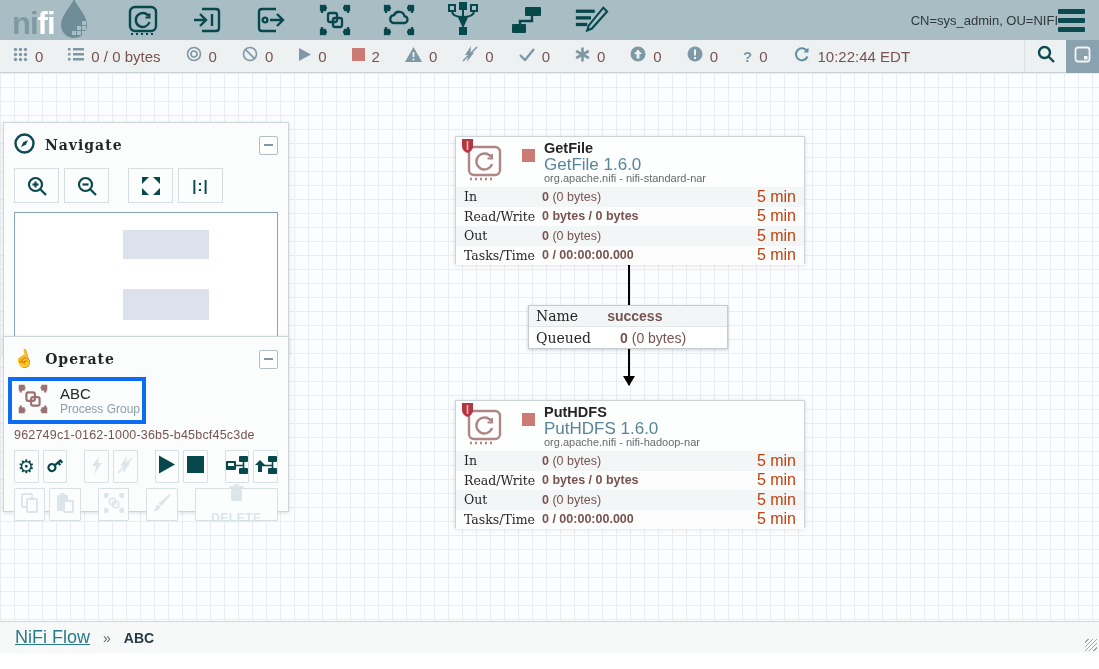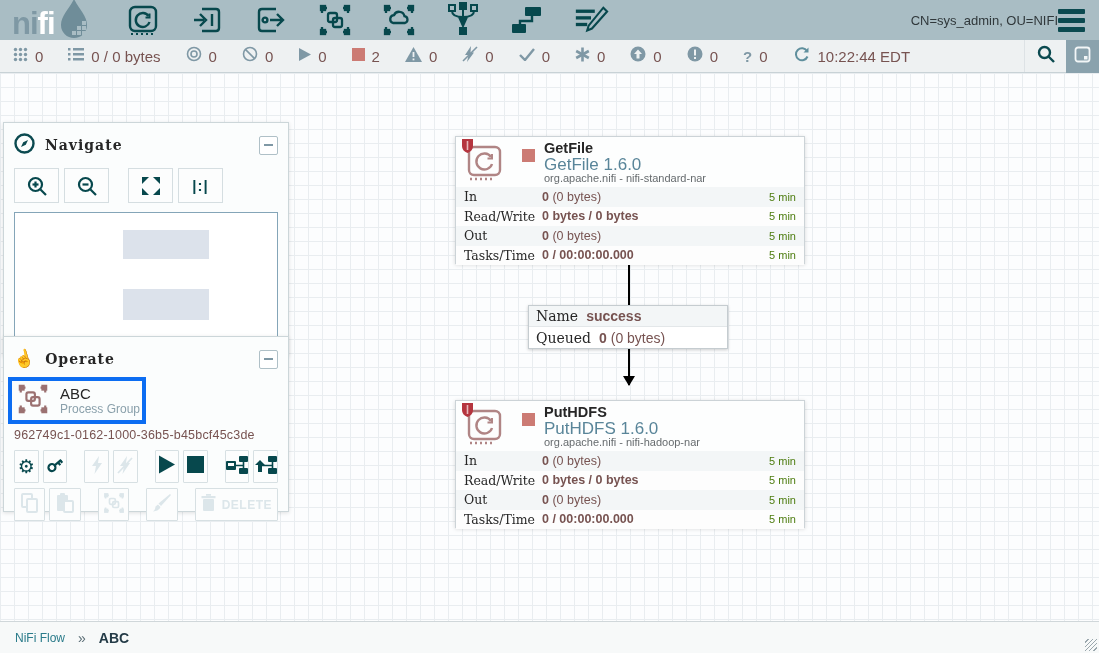--- a/index.html
+++ b/index.html
@@ -59,21 +59,21 @@
   .operate-panel { top:263px; height:176px; }
   .selection-box { display:flex; align-items:center; gap:10px; border:4px solid #0c6df2;
     background:#fbfdfd; width:138px; height:47px; margin:5px 0 4px -6px; padding-left:4px; }
   .sel-name { font-size:15px; color:#262626; line-height:17px; }
   .sel-type { font-size:12px; color:#8aa0ab; line-height:14px; }
   .sel-id { font-size:12.5px; color:#775351; margin:4px 0 8px 0; letter-spacing:.2px; }
   .op-row { display:flex; gap:4px; margin-bottom:5px; align-items:center; }
   .obtn { width:36px; height:33px; background:#fcfdfd; border:1px solid #d7e0e3; border-radius:1px;
     display:flex; align-items:center; justify-content:center; cursor:pointer; color:#07484d; }
   .obtn.gap { margin-left:13px; }
-  .obtn.disabled { color:#dce6ea; cursor:default; }
+  .obtn.disabled { color:#dce6ea; cursor:default;flex-direction:column; }
   .delete-btn { width:96px; gap:6px; }
   .delete-label { font-size:12px; letter-spacing:.5px; color:#dce6ea; font-weight:bold; }
   .gear-glyph { font-size:19px; line-height:1; }
   .hand-glyph { font-size:17px; color:#07484d; transform:rotate(-15deg); }
 
   
   .processor { position:absolute; width:350px; height:128px; background:#fff;
     border:1px solid #ccd3d7; box-shadow:0 1px 4px rgba(0,0,0,.15); cursor:pointer; }
   .proc-head { height:50px; display:flex; align-items:center; padding:0 8px; background:#fdfefe; }
   .proc-icon-wrap { position:relative; width:44px; height:42px; flex:none; }
@@ -81,38 +81,38 @@
   .proc-titles { display:flex; flex-direction:column; justify-content:center; }
   .proc-name { font-size:14.5px; font-weight:bold; color:#262626; line-height:17px; }
   .proc-type { font-size:17px; color:#598599; line-height:15px; }
   .proc-bundle { font-size:11px; color:#666b6e; line-height:13px; }
   .proc-stats { display:flex; flex-direction:column; }
   .stat-row { display:flex; align-items:center; height:19.5px; padding:0 8px; font-size:12.5px; }
   .stat-row:nth-child(odd) { background:#f3f6f7; }
   .stat-row:nth-child(even) { background:#fdfdfd; }
   .srl { font-family:"DejaVu Serif", serif; color:#262626; width:78px; flex:none; }
   .srv { color:#775351; } .srv b { font-weight:bold; }
-  .srw { margin-left:auto; color:#4d7c0f; font-size:11px; }
+  .srw { margin-left:auto; color:#c2410c; font-size:16px; }
 
   
   .conn-line { position:absolute; width:2px; background:#000; }
   .conn-arrow { position:absolute; width:0; height:0;
     border-left:6px solid transparent; border-right:6px solid transparent; border-top:10px solid #000; }
   .conn-label { position:absolute; width:200px; background:#fff; border:1px solid #c5ccd0;
     box-shadow:0 1px 3px rgba(0,0,0,.2); font-size:14px; cursor:pointer; }
   .conn-row { display:flex; align-items:center; height:21px; padding:0 7px; gap:8px; }
   .conn-row:first-child { background:#f3f6f7; border-bottom:1px solid #e3e7e9; }
   .conn-lab { font-family:"DejaVu Serif", serif; color:#262626; }
-  .conn-val { color:#775351; font-weight:bold; }
+  .conn-val { color:#775351; font-weight:bold;margin-left:21px; }
   .conn-val .rest { font-weight:normal; }
 
   
   .breadcrumb-bar { height:32px; background:#f7f9f9; border-top:1px solid #d0d7da;
     display:flex; align-items:center; gap:13px; padding-left:15px; position:relative; }
-  .crumb-root { font-size:12px; color:#2a7b8a; cursor:pointer; }
+  .crumb-root { font-size:18px; color:#2a7b8a; text-decoration:underline; cursor:pointer; }
   .crumb-sep { font-size:14px; color:#5a6d75; }
   .crumb-current { font-size:14px; font-weight:bold; color:#243b47; }
   .resize-grip { position:absolute; right:2px; bottom:2px; width:12px; height:12px;
     background:repeating-linear-gradient(135deg, transparent 0 2px, #9aa7ad 2px 3px); }
 
   .shield-badge { position:absolute; top:-3px; left:-3px; }
 </style>
 </head>
 <body>
 

